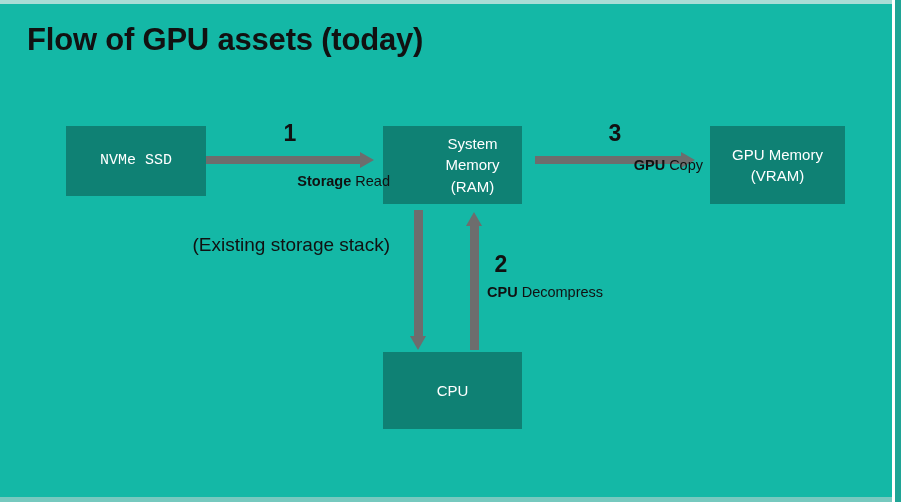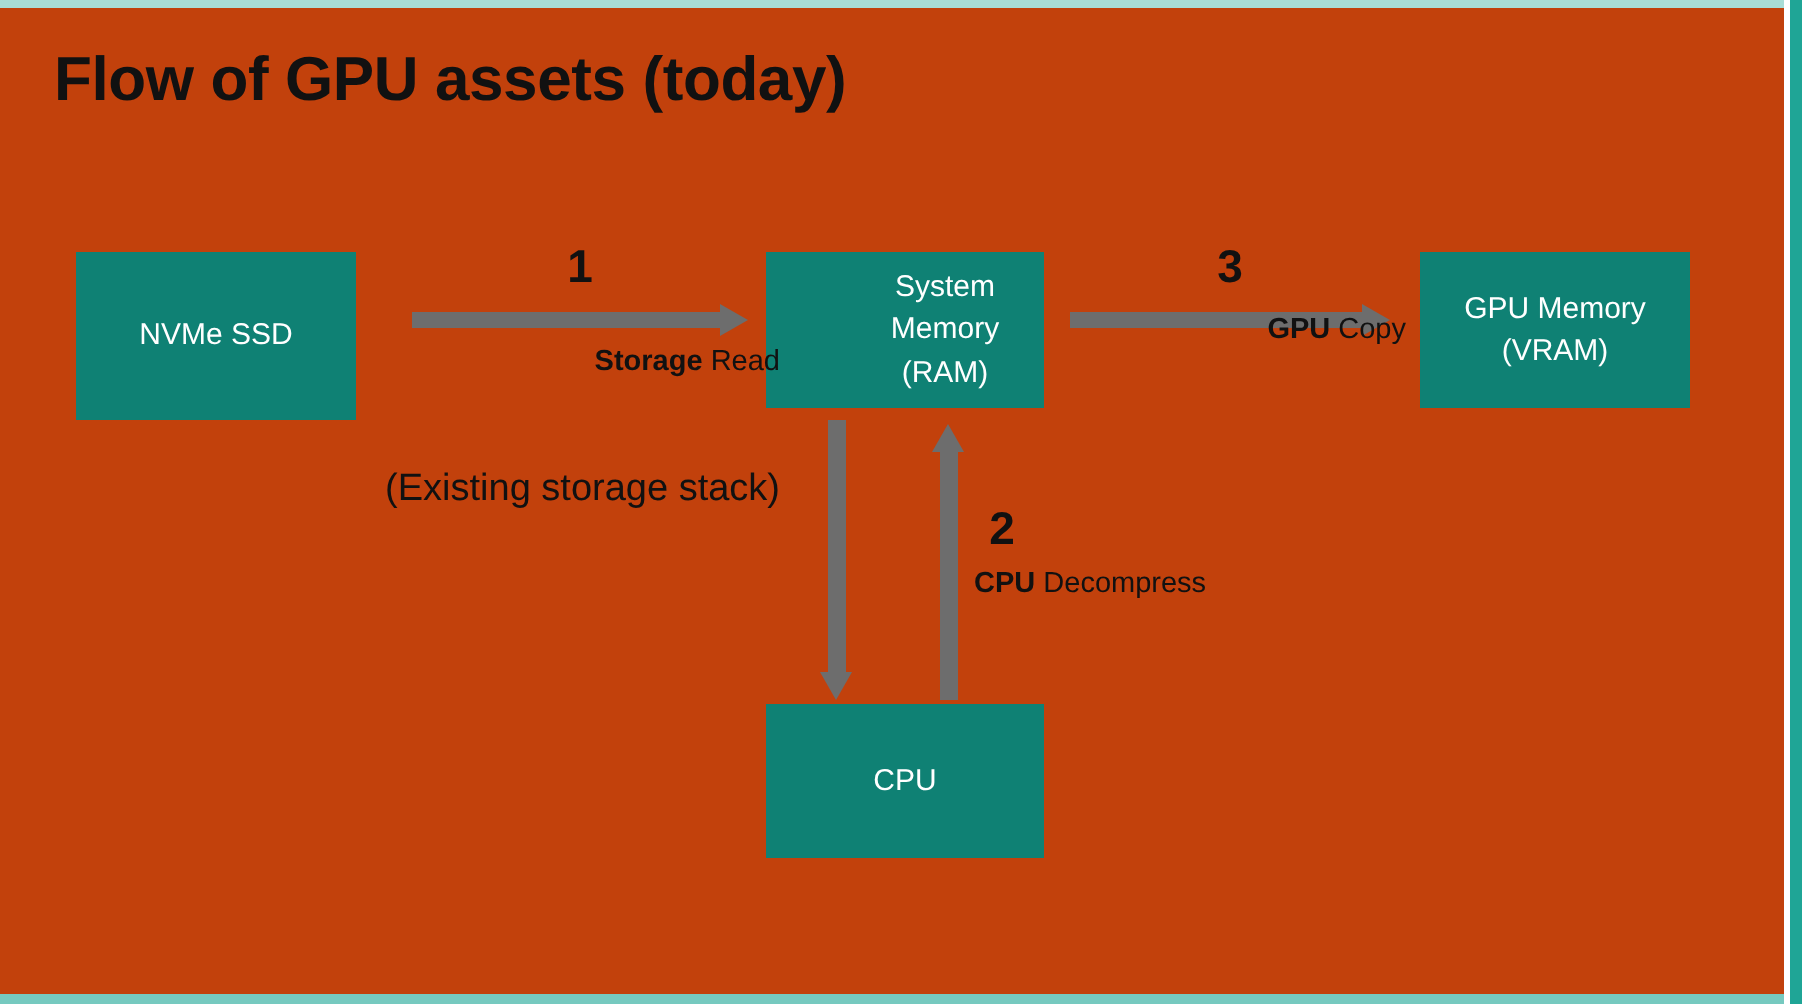--- a/index.html
+++ b/index.html
@@ -9,21 +9,21 @@
     background: #ffffff;
   }
   body {
     font-family: "Liberation Sans", sans-serif;
   }
 
   #slide {
     position: relative;
     width: 901px;
     height: 502px;
-    background: #c2410c;
+    background: #14b8a6;
     overflow: hidden;
     box-sizing: border-box;
   }
 
   
   .edge-top {
     position: absolute;
     left: 0; top: 0;
     width: 901px; height: 4px;
     background: #a9ddd6;
@@ -67,21 +67,21 @@
     display: flex;
     align-items: center;
     justify-content: center;
     text-align: center;
     font-size: 15px;
     line-height: 1.42;
     box-sizing: border-box;
   }
   .node span { display: block; }
 
-  #node-nvme   { left: 38px;  top: 126px; width: 140px; height: 84px; }
+  #node-nvme   { left: 66px;  top: 126px; width: 140px; height: 70px; font-family: Liberation Mono, monospace; }
   #node-ram    { left: 383px; top: 126px; width: 139px; height: 78px; padding-left: 40px; }
   #node-vram   { left: 710px; top: 126px; width: 135px; height: 78px; }
   #node-cpu    { left: 383px; top: 352px; width: 139px; height: 77px; }
 
   
   .arrow-h {
     position: absolute;
     height: 15px;
   }
   .arrow-h .shaft {

